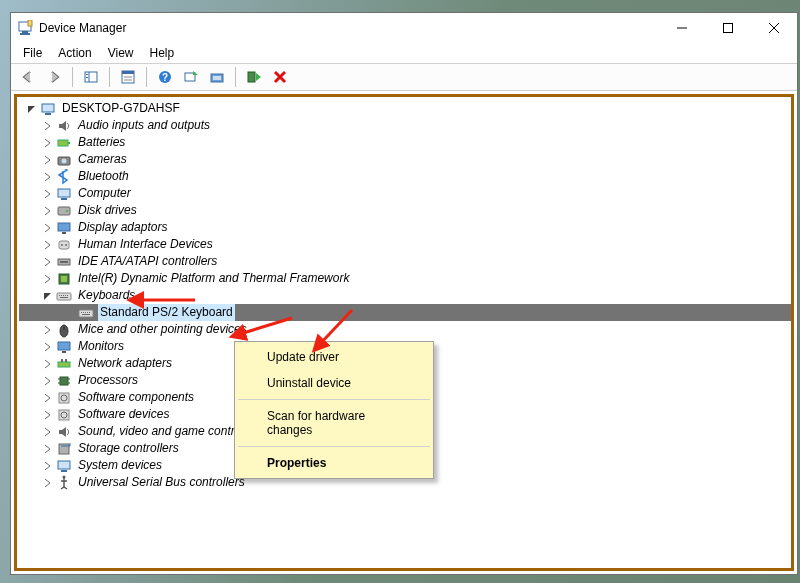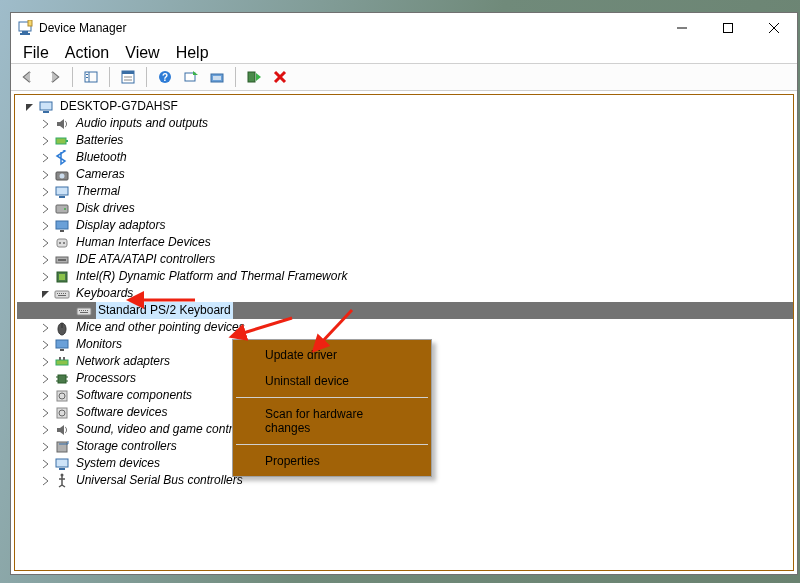--- a/index.html
+++ b/index.html
@@ -28,39 +28,39 @@
   .titlebar .title { flex: 0 0 auto; font-size: 12px; color:#000; }
   .titlebar .spacer { flex:1; }
   .caption-btn {
     width: 46px; height: 30px; display:flex; align-items:center; justify-content:center;
     font-family: "Segoe UI Symbol", sans-serif; font-size:10px; color:#000;
   }
 
   
   .menubar {
     height: 20px; display:flex; align-items:center;
-    padding: 0 4px; background:#fff; font-size:16px; gap:0;
+    padding: 0 4px; background:#fff; font-size:12px; gap:0;
   }
   .menubar .menu-item { padding: 2px 8px; }
 
   
   .toolbar {
     height: 28px; display:flex; align-items:center;
     border-top:1px solid #d0d0d0; border-bottom:1px solid #d0d0d0;
     background:#fcfcfc; padding: 0 6px; gap:4px;
   }
   .tool-btn {
     width:22px; height:22px; display:flex; align-items:center; justify-content:center;
     border:1px solid transparent; border-radius:2px;
   }
   .tool-sep { width:1px; height:20px; background:#c0c0c0; margin:0 3px; }
 
   
   .content {
-    flex:1; margin:3px; border:1px solid #a16207;
+    flex:1; margin:3px; border:3px solid #a16207;
     background:#fff; overflow:hidden; position:relative;
     padding: 3px 0 3px 2px;
   }
   .tree { font-size:12px; line-height:17px; color:#000; }
   .row {
     display:flex; align-items:center; height:17px;
     padding-left:6px; white-space:nowrap;
   }
   .row .chevron {
     width:13px; height:13px; display:flex; align-items:center; justify-content:center;
@@ -69,29 +69,29 @@
   .row .chevron svg { display:block; }
   .row .dev-icon { width:16px; height:16px; margin-right:4px; flex:0 0 auto; }
   .row.sel { background:#737373; }
   .row.sel .label { background:#cce8ff; }
   .indent1 { padding-left: 22px; font-style: italic; }
   .indent2 { padding-left: 44px; }
   .label { padding:0 2px; }
 
   
   .context-menu {
-    position:absolute; background:#a16207; border:1px solid #a0a0a0;
+    position:absolute; background:#fef9c3; border:1px solid #a0a0a0;
     box-shadow: 4px 4px 4px rgba(0,0,0,0.25);
     padding:2px; font-size:12px; width:200px;
   }
   .context-menu .cm-item {
     padding:6px 20px 6px 30px; color:#000;
   }
   .context-menu .cm-sep { height:1px; background:#d0d0d0; margin:3px 1px; }
-  .context-menu .cm-item.bold { font-weight:normal; }
+  .context-menu .cm-item.bold { font-weight:bold; }
 
   
   .arrow { position:absolute; pointer-events:none; }
   .arrow svg { overflow:visible; }
 </style>
 </head>
 <body>
 
 <div class="window">
 
@@ -239,47 +239,47 @@
               </svg></span>
             <span class="label">Batteries</span>
           </div>
           <div class="row indent1">
             <span class="chevron">
               <svg width="10" height="10">
                 <path d="M2 1 L7 5 L2 9" fill="none" stroke="#6a6a6a" stroke-width="1"></path>
               </svg>
             </span>
             <span class="dev-icon"><svg width="16" height="16">
-                <path d="M7 2v12l4-3-8-5 8-5-4-3" fill="none" stroke="#2e7cd6" stroke-width="1.5"></path>
-              </svg></span>
-            <span class="label">Bluetooth</span>
-          </div>
-          <div class="row indent1">
-            <span class="chevron">
-              <svg width="10" height="10">
-                <path d="M2 1 L7 5 L2 9" fill="none" stroke="#6a6a6a" stroke-width="1"></path>
-              </svg>
-            </span>
-            <span class="dev-icon"><svg width="16" height="16">
                 <rect x="2" y="5" width="12" height="8" rx="1" fill="#888" stroke="#555"></rect>
                 <circle cx="8" cy="9" r="2.5" fill="#cde"></circle>
               </svg></span>
             <span class="label">Cameras</span>
           </div>
           <div class="row indent1">
             <span class="chevron">
               <svg width="10" height="10">
                 <path d="M2 1 L7 5 L2 9" fill="none" stroke="#6a6a6a" stroke-width="1"></path>
               </svg>
             </span>
             <span class="dev-icon"><svg width="16" height="16">
+                <path d="M7 2v12l4-3-8-5 8-5-4-3" fill="none" stroke="#2e7cd6" stroke-width="1.5"></path>
+              </svg></span>
+            <span class="label">Bluetooth</span>
+          </div>
+          <div class="row indent1">
+            <span class="chevron">
+              <svg width="10" height="10">
+                <path d="M2 1 L7 5 L2 9" fill="none" stroke="#6a6a6a" stroke-width="1"></path>
+              </svg>
+            </span>
+            <span class="dev-icon"><svg width="16" height="16">
                 <rect x="2" y="3" width="12" height="8" fill="#cde3f8" stroke="#3a6ea5"></rect>
                 <rect x="5" y="12" width="6" height="2" fill="#3a6ea5"></rect>
               </svg></span>
-            <span class="label">Thermal</span>
+            <span class="label">Computer</span>
           </div>
           <div class="row indent1">
             <span class="chevron">
               <svg width="10" height="10">
                 <path d="M2 1 L7 5 L2 9" fill="none" stroke="#6a6a6a" stroke-width="1"></path>
               </svg>
             </span>
             <span class="dev-icon"><svg width="16" height="16">
                 <rect x="2" y="4" width="12" height="8" rx="1" fill="#b0b0b0" stroke="#666"></rect>
                 <circle cx="11" cy="8" r="1" fill="#4a4"></circle>

